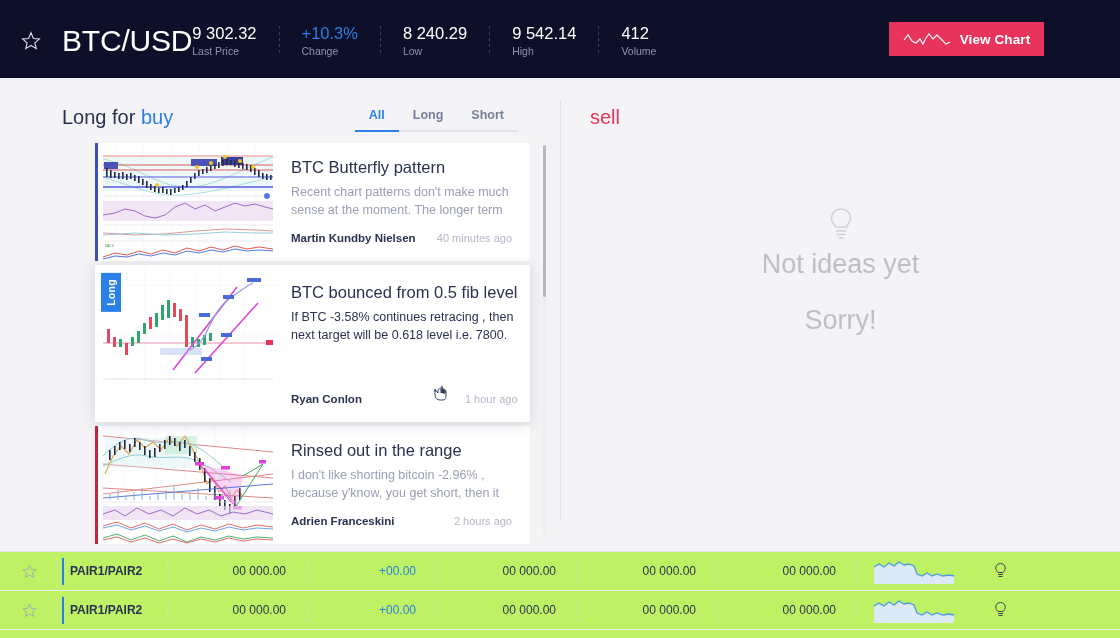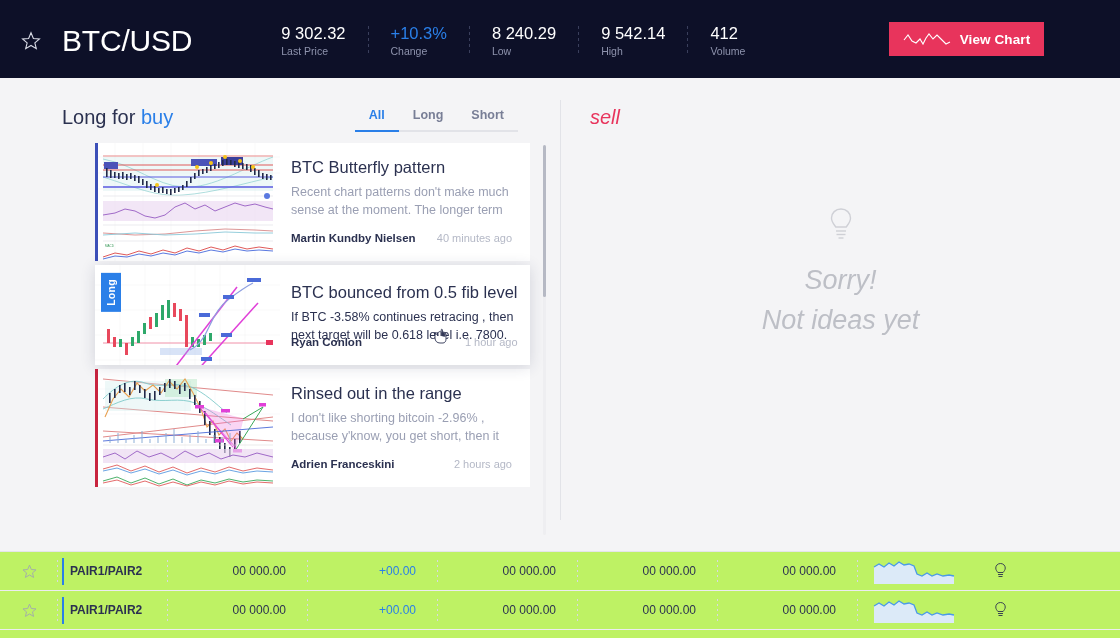--- a/index.html
+++ b/index.html
@@ -25,21 +25,20 @@
   .symbol {
     margin-left: 18px;
     font-size: 30px;
     color: #ffffff;
     letter-spacing: -0.2px;
     font-weight: 400;
     white-space: nowrap;
   }
   .quotes {
     display: flex; align-items: center;
-    margin-left: 89px;
   }
   .quote { padding: 0 0; min-width: 0; }
   .quote-val {
     font-size: 16.5px; color: #ffffff; line-height: 20px;
     white-space: nowrap; font-weight: 400;
   }
   .quote-val.up { color: #2a7fe8; }
   .quote-lbl {
     font-size: 10.5px; color: #8e93ad; line-height: 15px;
     margin-top: 1px; white-space: nowrap;
@@ -105,21 +104,21 @@
     position: relative;
     background: #ffffff;
     display: flex;
     height: 118px;
     margin-bottom: 7px;
     cursor: pointer;
   }
   .card.hovered {
     box-shadow: 0 2px 14px rgba(40,45,80,0.16);
     z-index: 3;
-    height: 100px;
+    height: 157px;
     margin: -3px 0 4px 0;
   }
   .thumb {
     position: relative;
     width: 185px; height: 100%;
     overflow: hidden;
     flex: 0 0 185px;
     background: #fff;
   }
   .thumb-inner { position: absolute; inset: 0; }
@@ -171,21 +170,21 @@
     border-radius: 2px;
   }
   .list-scrollbar .thumb-bar {
     position: absolute; left: 0; top: 0;
     width: 3px; height: 152px;
     background: #b6b9c4;
     border-radius: 2px;
   }
 
   
-  .right-col { position: absolute; left: 561px; top: 0; width: 559px; height: 473px; font-style: italic; }
+  .right-col { position: absolute; left: 561px; top: 0; width: 559px; height: 473px; }
   .panel-title-sell {
     position: absolute; left: 29px; top: 28px;
     font-size: 20px; color: #e8345c; font-weight: 400;
   }
   .empty-state {
     position: absolute; left: 0; right: 0; top: 128px;
     display: flex; flex-direction: column; align-items: center;
   }
   .empty-text {
     font-size: 27px; color: #bdbfc6; line-height: 40px;
@@ -586,22 +585,22 @@
 
   <div class="right-col">
     <div class="panel-title-sell">sell</div>
     <div class="empty-state">
       <svg width="30" height="38" viewBox="0 0 30 38" fill="none" stroke="#cfd0d6" stroke-width="1.4">
         <path d="M15,3 C9.5,3 5.5,7 5.5,12 C5.5,16 8,18.5 9.8,21 L20.2,21 C22,18.5 24.5,16 24.5,12 C24.5,7 20.5,3 15,3 Z"></path>
         <line x1="10" y1="25" x2="20" y2="25"></line>
         <line x1="10.5" y1="28.5" x2="19.5" y2="28.5"></line>
         <line x1="12.5" y1="32" x2="17.5" y2="32"></line>
       </svg>
+      <div class="empty-text">Not ideas yet</div>
       <div class="empty-text" style="margin-top:16px">Sorry!</div>
-      <div class="empty-text">Not ideas yet</div>
     </div>
   </div>
 </div>
 
 <div class="table">
 
   <div class="trow">
     <div class="trow-accent"></div>
     <div class="cell c-star cell-sep">
       <svg class="tstar" width="17" height="17" viewBox="0 0 24 24" fill="none" stroke="#9fa3b4" stroke-width="1.4">

